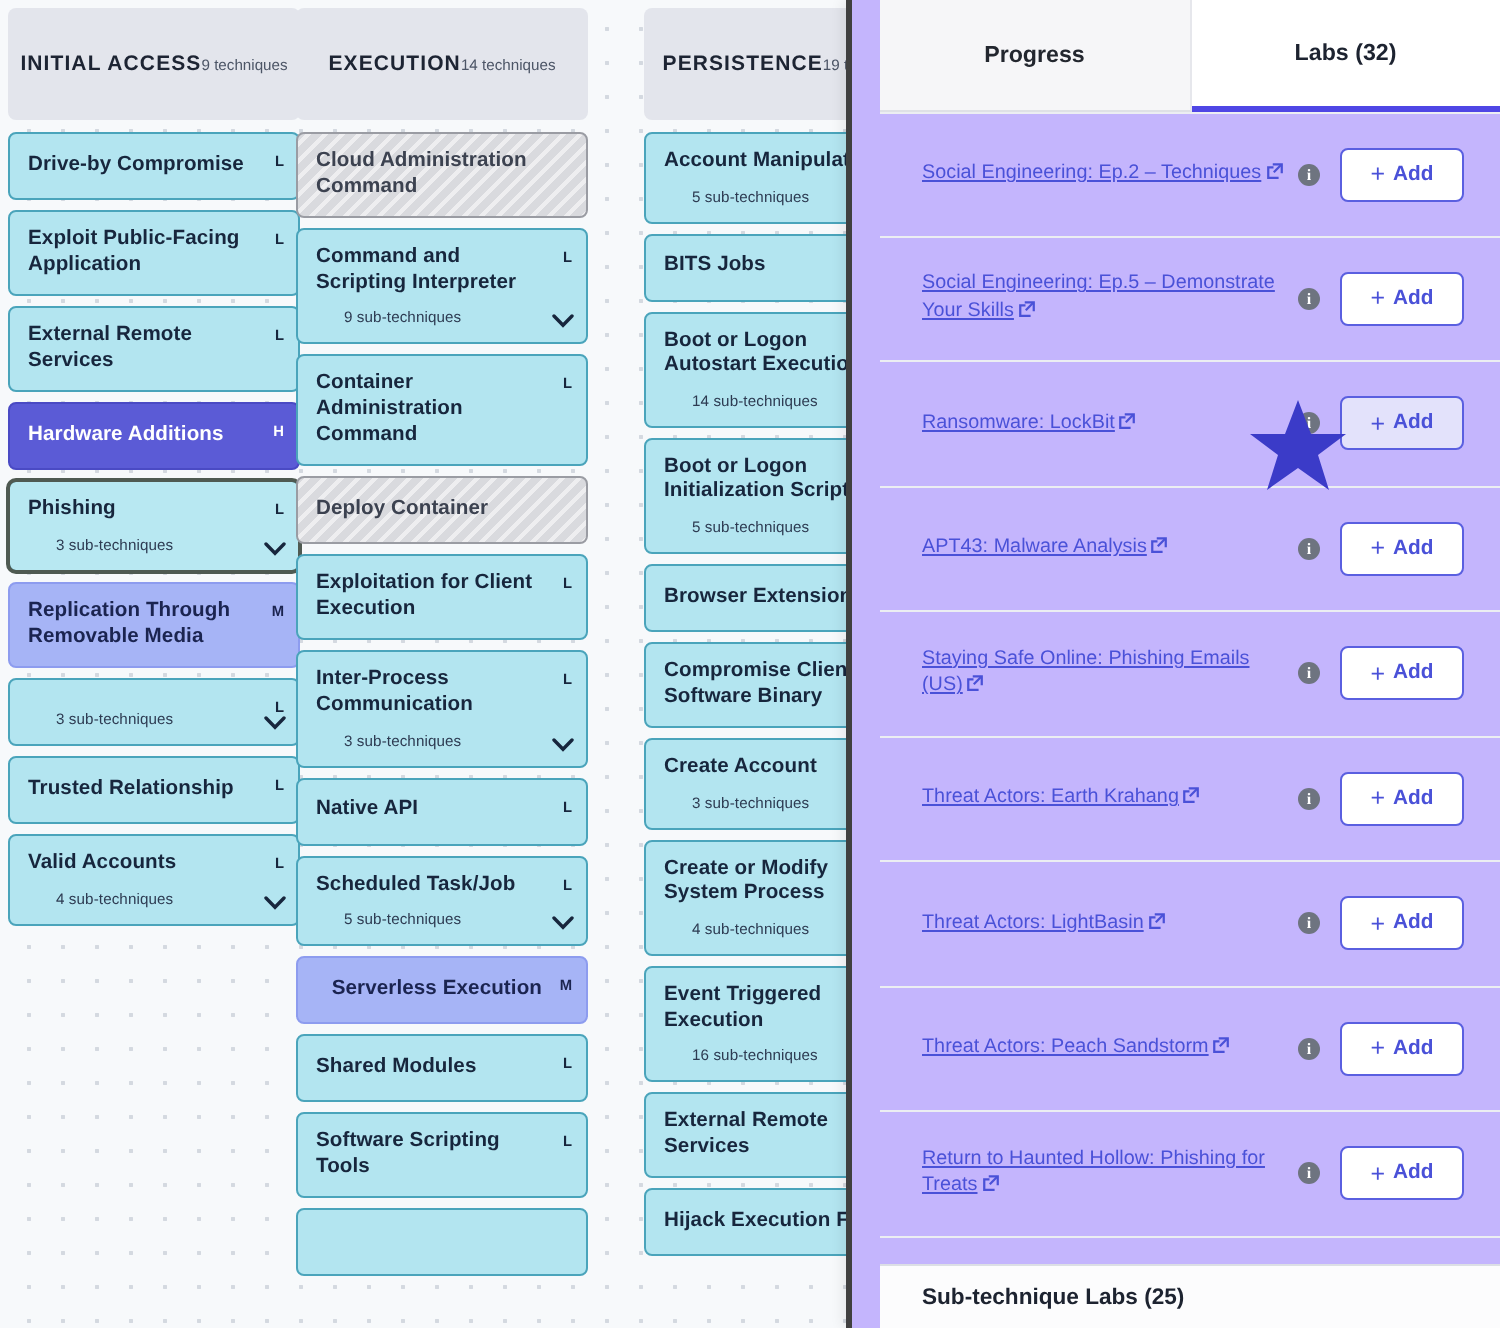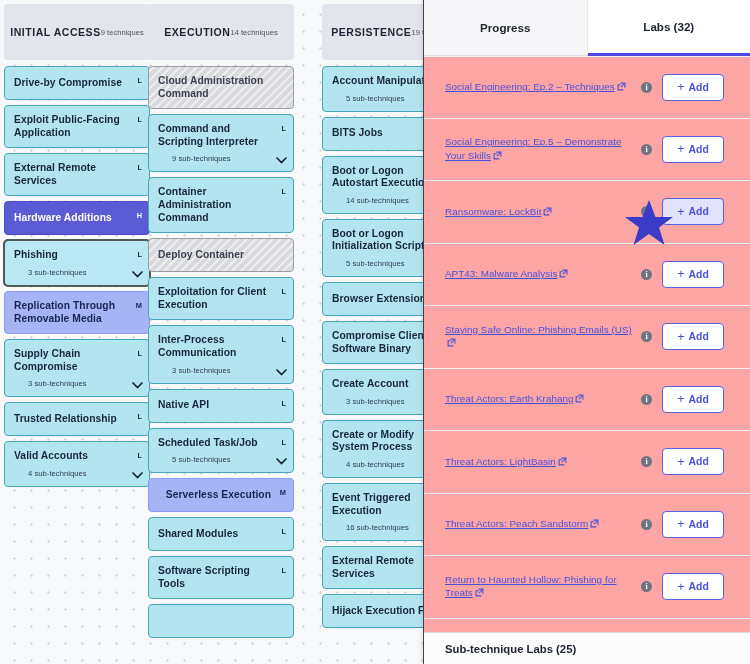--- a/index.html
+++ b/index.html
@@ -84,24 +84,24 @@
     outline: 2.5px solid #4f5a52;
     outline-offset: -1px;
     background: #b8e8f2;
   }
 
   
   #panel {
     position: absolute;
     left: 423px; top: 0;
     width: 327px; height: 664px;
-    background: #fca5a5;
-    border-left: 1px solid #404040;
+    background: #c4b5fd;
+    border-left: 3px solid #404040;
     box-shadow: -2px 0 6px rgba(0,0,0,.07);
-    display: flex; flex-direction: column;
+    display: flex; flex-direction: column; padding-left: 14px;
   }
   .tabs { display: flex; height: 56px; flex: 0 0 56px; }
   .tab {
     flex: 1;
     display: flex; align-items: center; justify-content: center;
     font-size: 11.6px; font-weight: bold; color: #23272f;
     background: #f6f6f8;
     border-bottom: 1px solid #dfe1e6;
     border-right: 1px solid #e6e7ec;
     cursor: pointer;
@@ -213,21 +213,20 @@
             <svg width="11" height="7" viewBox="0 0 11 7">
               <path d="M1 1 L5.5 5.6 L10 1" fill="none" stroke="#17263d" stroke-width="1.7" stroke-linecap="round"></path>
             </svg>
           </span>
         </div>
         <div class="card hi-m">
           <div class="name">Replication Through Removable Media</div>
           <div class="badge">M</div>
         </div>
         <div class="card">
-          <div class="name">Supply Chain Compromise</div>
           <div class="subs">3 sub-techniques</div>
           <div class="badge">L</div>
           <span class="chev">
             <svg width="11" height="7" viewBox="0 0 11 7">
               <path d="M1 1 L5.5 5.6 L10 1" fill="none" stroke="#17263d" stroke-width="1.7" stroke-linecap="round"></path>
             </svg>
           </span>
         </div>
         <div class="card">
           <div class="name">Trusted Relationship</div>

